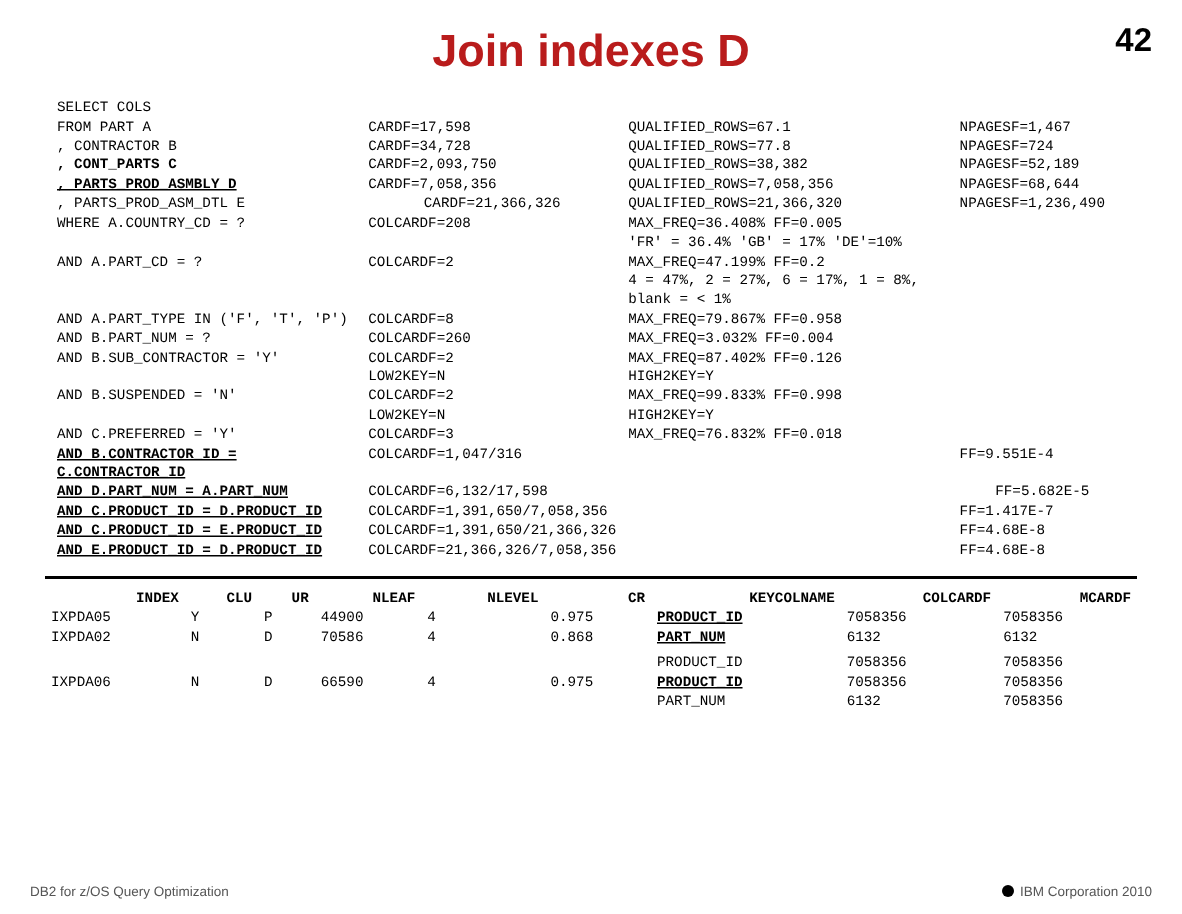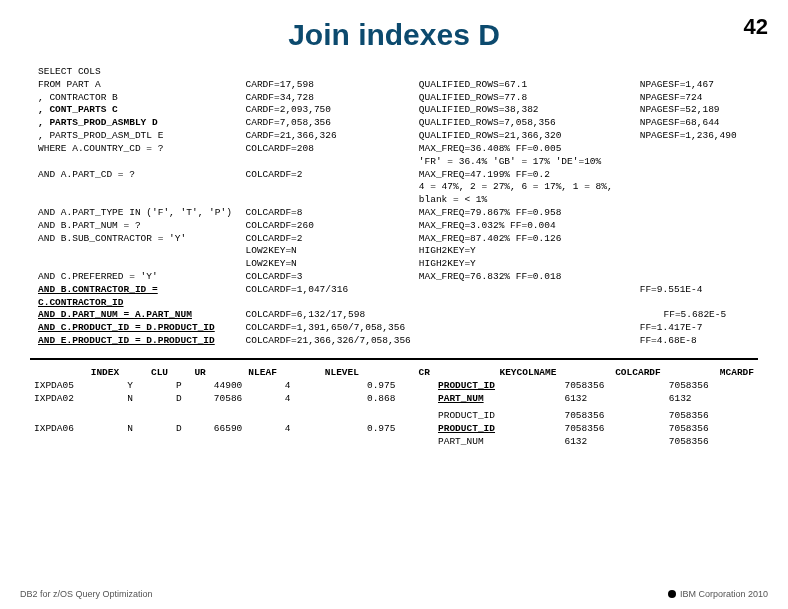--- a/index.html
+++ b/index.html
@@ -23,21 +23,21 @@
       top: 14px;
       right: 20px;
       font-size: 22px;
       font-weight: bold;
       color: #000;
     }
     .title {
       text-align: center;
       font-size: 30px;
       font-weight: bold;
-      color: #0c4a6e;
+      color: #b91c1c;
       margin-bottom: 10px;
       padding-top: 8px;
     }
     .sql-block {
       font-family: 'Courier New', Courier, monospace;
       font-size: 9.5px;
       line-height: 1.35;
       margin-bottom: 6px;
       padding: 4px 4px;
     }
@@ -124,28 +124,28 @@
               <td style="vertical-align: top; padding: 0px 4px; width: 230px; margin-left: 41px;"><span>QUALIFIED_ROWS=77.8</span></td>
               <td style="vertical-align: top; padding: 0px 4px; width: 120px;"><span>NPAGESF=724</span></td>
             </tr>
             <tr>
               <td style="vertical-align: top; padding: 0px 4px; width: 220px;"><span style="font-weight: bold;">   , CONT_PARTS C</span></td>
               <td style="vertical-align: top; padding: 0px 4px; width: 155px;"><span>CARDF=2,093,750</span></td>
               <td style="vertical-align: top; padding: 0px 4px; width: 230px;"><span>QUALIFIED_ROWS=38,382</span></td>
               <td style="vertical-align: top; padding: 0px 4px; width: 120px;"><span>NPAGESF=52,189</span></td>
             </tr>
             <tr>
-              <td style="vertical-align: top; padding: 0px 4px; width: 220px;"><span style="font-weight: bold;">   , PARTS_PROD_ASMBLY D</span></td>
+              <td style="vertical-align: top; padding: 0px 4px; width: 220px; text-decoration: underline;"><span style="font-weight: bold;">   , PARTS_PROD_ASMBLY D</span></td>
               <td style="vertical-align: top; padding: 0px 4px; width: 155px;"><span>CARDF=7,058,356</span></td>
               <td style="vertical-align: top; padding: 0px 4px; width: 230px;"><span>QUALIFIED_ROWS=7,058,356</span></td>
               <td style="vertical-align: top; padding: 0px 4px; width: 120px;"><span>NPAGESF=68,644</span></td>
             </tr>
             <tr>
               <td style="vertical-align: top; padding: 0px 4px; width: 220px;"><span>   , PARTS_PROD_ASM_DTL E</span></td>
-              <td style="vertical-align: top; padding: 0px 4px; width: 155px;"><span>CARDF=21,366,326</span></td>
+              <td style="vertical-align: top; padding: 0px 4px; width: 155px; text-align: center;"><span>CARDF=21,366,326</span></td>
               <td style="vertical-align: top; padding: 0px 4px; width: 230px;"><span>QUALIFIED_ROWS=21,366,320</span></td>
               <td style="vertical-align: top; padding: 0px 4px; width: 120px;"><span>NPAGESF=1,236,490</span></td>
             </tr>
             <tr>
               <td style="vertical-align: top; padding: 0px 4px; width: 220px;"><span>WHERE A.COUNTRY_CD = ?</span></td>
               <td style="vertical-align: top; padding: 0px 4px; width: 155px;"><span>COLCARDF=208</span></td>
               <td style="vertical-align: top; padding: 0px 4px; width: 230px;"><span>MAX_FREQ=36.408%   FF=0.005</span></td>
               <td style="vertical-align: top; padding: 0px 4px; width: 120px;"><span></span></td>
             </tr>
             <tr>
@@ -184,20 +184,26 @@
               <td style="vertical-align: top; padding: 0px 4px; width: 230px;"><span>MAX_FREQ=87.402%   FF=0.126</span></td>
               <td style="vertical-align: top; padding: 0px 4px; width: 120px;"><span></span></td>
             </tr>
             <tr>
               <td style="vertical-align: top; padding: 0px 4px; width: 220px;"><span></span></td>
               <td style="vertical-align: top; padding: 0px 4px; width: 155px;"><span>LOW2KEY=N</span></td>
               <td style="vertical-align: top; padding: 0px 4px; width: 230px;"><span>HIGH2KEY=Y</span></td>
               <td style="vertical-align: top; padding: 0px 4px; width: 120px;"><span></span></td>
             </tr>
             <tr>
+              <td style="vertical-align: top; padding: 0px 4px; width: 220px;"><span>AND B.SUSPENDED = 'N'</span></td>
+              <td style="vertical-align: top; padding: 0px 4px; width: 155px;"><span>COLCARDF=2</span></td>
+              <td style="vertical-align: top; padding: 0px 4px; width: 230px;"><span>MAX_FREQ=99.833%   FF=0.998</span></td>
+              <td style="vertical-align: top; padding: 0px 4px; width: 120px;"><span></span></td>
+            </tr>
+            <tr>
               <td style="vertical-align: top; padding: 0px 4px; width: 220px;"><span></span></td>
               <td style="vertical-align: top; padding: 0px 4px; width: 155px;"><span>LOW2KEY=N</span></td>
               <td style="vertical-align: top; padding: 0px 4px; width: 230px;"><span>HIGH2KEY=Y</span></td>
               <td style="vertical-align: top; padding: 0px 4px; width: 120px;"><span></span></td>
             </tr>
             <tr>
               <td style="vertical-align: top; padding: 0px 4px; width: 220px;"><span>AND C.PREFERRED = 'Y'</span></td>
               <td style="vertical-align: top; padding: 0px 4px; width: 155px;"><span>COLCARDF=3</span></td>
               <td style="vertical-align: top; padding: 0px 4px; width: 230px;"><span>MAX_FREQ=76.832%   FF=0.018</span></td>
               <td style="vertical-align: top; padding: 0px 4px; width: 120px;"><span></span></td>
@@ -212,20 +218,26 @@
               <td style="vertical-align: top; padding: 0px 4px; width: 220px;"><span style="font-weight: bold; text-decoration: underline;">AND D.PART_NUM = A.PART_NUM</span></td>
               <td style="vertical-align: top; padding: 0px 4px; width: 155px;"><span>COLCARDF=6,132/17,598</span></td>
               <td style="vertical-align: top; padding: 0px 4px; width: 230px;"><span></span></td>
               <td style="vertical-align: top; padding: 0px 4px; width: 120px; text-align: center;"><span>FF=5.682E-5</span></td>
             </tr>
             <tr>
               <td style="vertical-align: top; padding: 0px 4px; width: 220px;"><span style="font-weight: bold; text-decoration: underline;">AND C.PRODUCT_ID = D.PRODUCT_ID</span></td>
               <td style="vertical-align: top; padding: 0px 4px; width: 155px;"><span>COLCARDF=1,391,650/7,058,356</span></td>
               <td style="vertical-align: top; padding: 0px 4px; width: 230px;"><span></span></td>
               <td style="vertical-align: top; padding: 0px 4px; width: 120px;"><span>FF=1.417E-7</span></td>
+            </tr>
+            <tr>
+              <td style="vertical-align: top; padding: 0px 4px; width: 220px;"><span style="font-weight: bold; text-decoration: underline;">AND C.PRODUCT_ID = E.PRODUCT_ID</span></td>
+              <td style="vertical-align: top; padding: 0px 4px; width: 155px;"><span>COLCARDF=1,391,650/21,366,326</span></td>
+              <td style="vertical-align: top; padding: 0px 4px; width: 230px;"><span></span></td>
+              <td style="vertical-align: top; padding: 0px 4px; width: 120px;"><span>FF=4.68E-8</span></td>
             </tr>
             <tr>
               <td style="vertical-align: top; padding: 0px 4px; width: 220px;"><span style="font-weight: bold; text-decoration: underline;">AND E.PRODUCT_ID = D.PRODUCT_ID</span></td>
               <td style="vertical-align: top; padding: 0px 4px; width: 155px;"><span>COLCARDF=21,366,326/7,058,356</span></td>
               <td style="vertical-align: top; padding: 0px 4px; width: 230px;"><span></span></td>
               <td style="vertical-align: top; padding: 0px 4px; width: 120px;"><span>FF=4.68E-8</span></td>
             </tr>
           </tbody>
       </table>
     </div>

